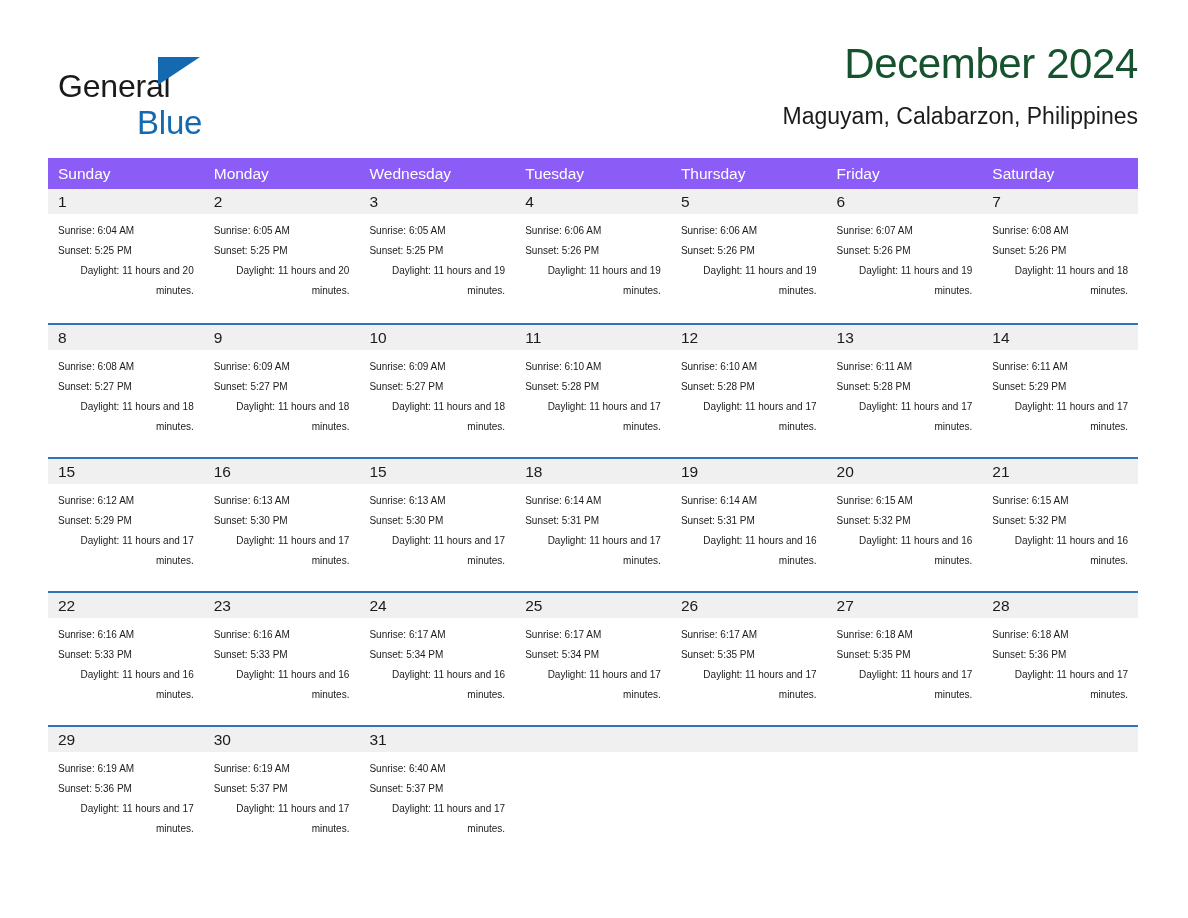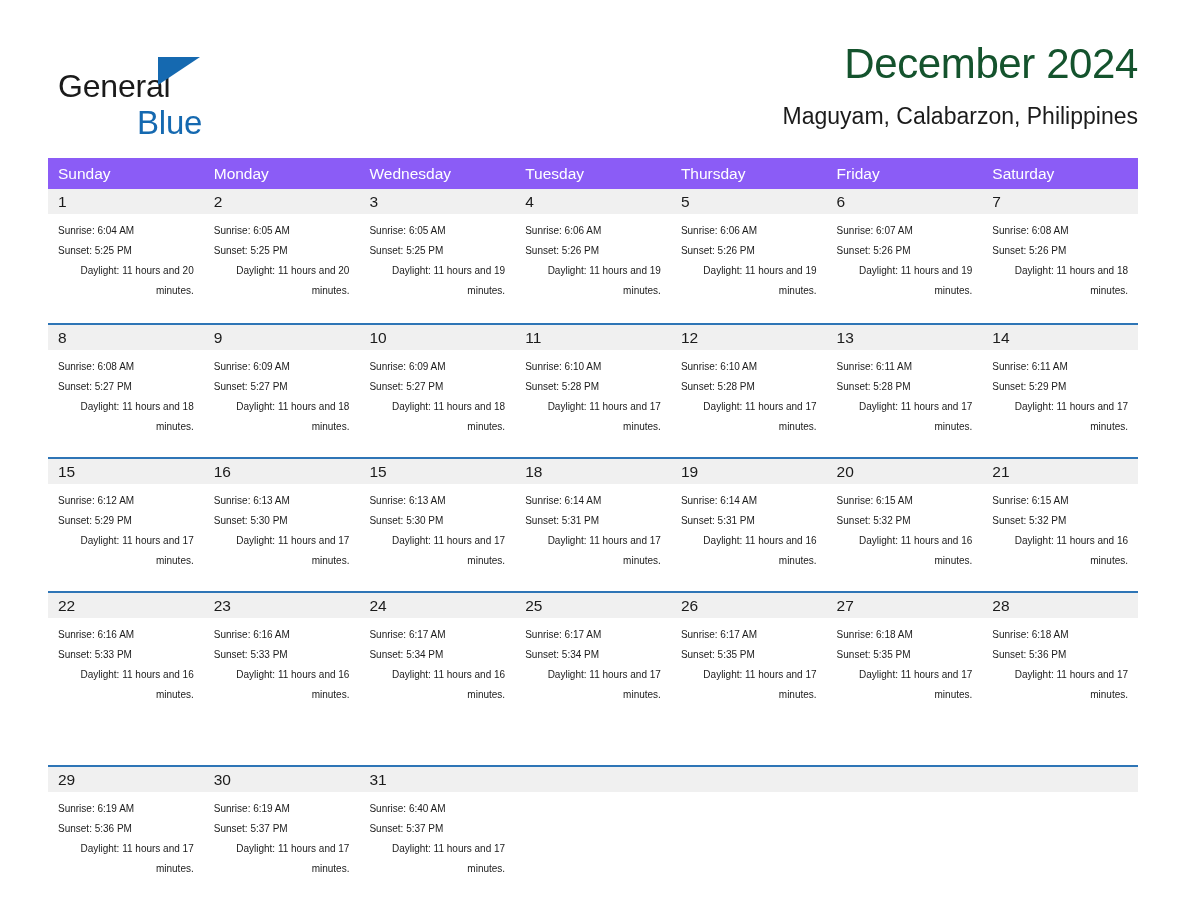--- a/index.html
+++ b/index.html
@@ -123,21 +123,20 @@
     display: flex;
     border-top: 2px solid #2e75b6;
     height: 134px;
     box-sizing: border-box;
   }
   .week-row.first {
     border-top: none;
   }
   .week-row.last {
     height: 130px;
-    margin-top: 40px;
   }
 
   .day-cell {
     flex: 1 1 0;
     box-sizing: border-box;
     position: relative;
     background: #ffffff;
   }
 
   .day-number-band {

